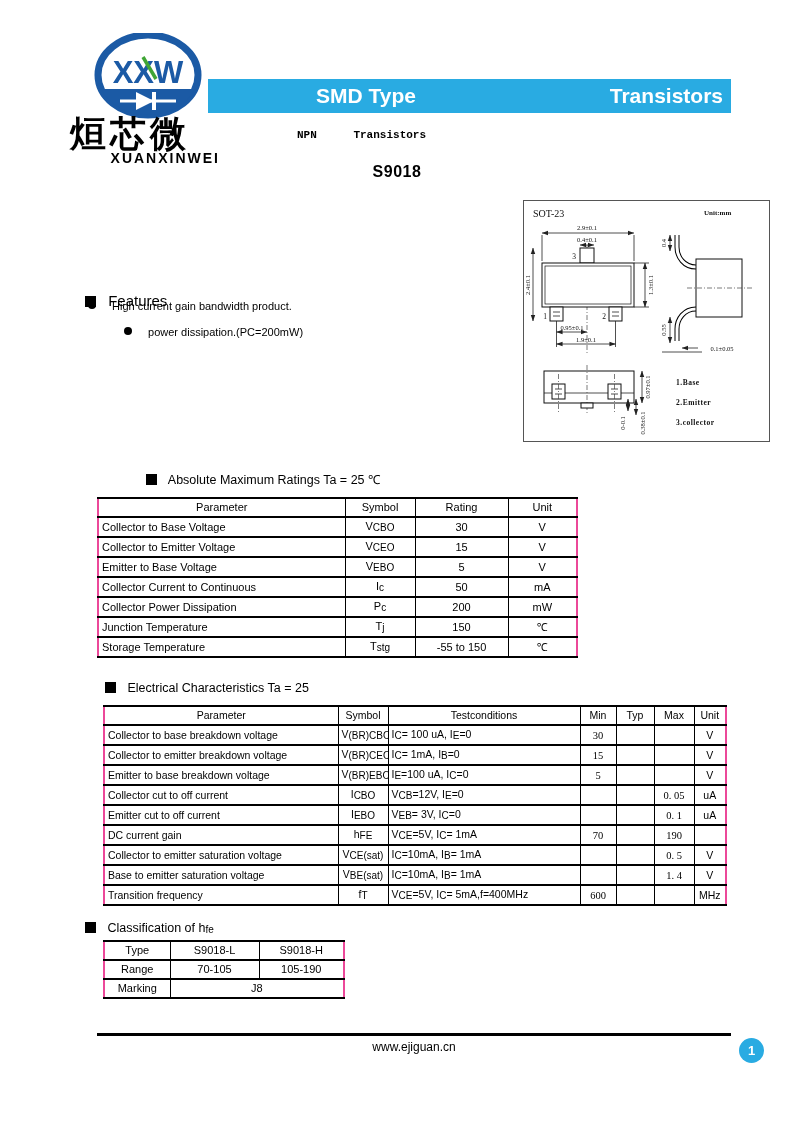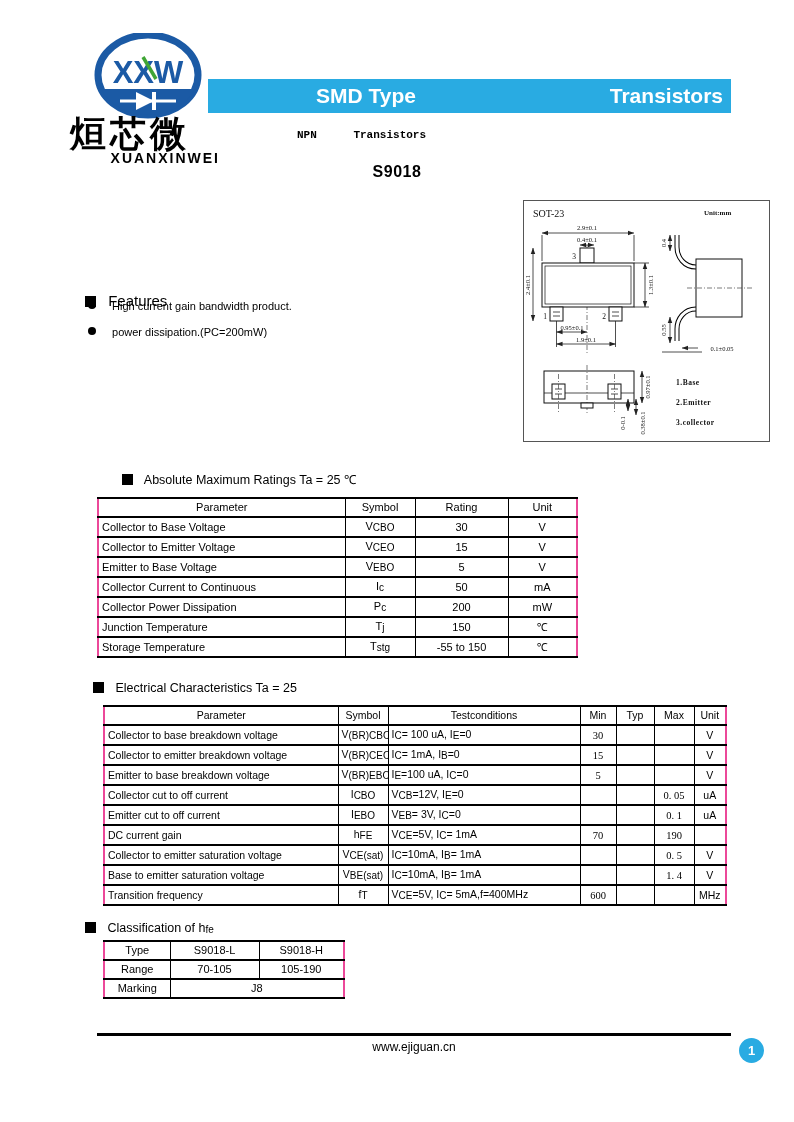--- a/index.html
+++ b/index.html
@@ -102,21 +102,21 @@
   <div class="part-no">S9018</div>
 
   <div class="feat-head">
     <span class="sq"></span>
     <span>Features</span>
   </div>
   <div class="feat-item" style="top:300px;">
     <span class="dot"></span>
     <span>High current gain bandwidth product.</span>
   </div>
-  <div class="feat-item" style="top:326px;">
+  <div class="feat-item" style="top:326px;margin-left:36px;">
     <span class="dot"></span>
     <span>power dissipation.(PC=200mW)</span>
   </div>
 
   <div class="pkg-box">
     <svg width="245" height="238" viewBox="0 0 245 238">
       <defs>
         <marker id="aE" viewBox="0 0 10 10" refX="9.5" refY="5" markerWidth="8" markerHeight="8" orient="auto">
           <path d="M0,1.5 L10,5 L0,8.5 z" fill="#222"></path>
           </marker>
@@ -212,21 +212,21 @@
       </g>
 
       <g>
         <text x="152" y="184" class="note">1.Base</text>
         <text x="152" y="204" class="note">2.Emitter</text>
         <text x="152" y="224" class="note">3.collector</text>
       </g>
     </svg>
   </div>
 
-  <div class="sec" style="left:74px;top:471px;padding-left:48px;">
+  <div class="sec" style="left:98px;top:471px;padding-left:48px;">
     <span class="sq"></span>
     <span>Absolute Maximum Ratings Ta = 25 ℃</span>
   </div>
   <table class="t-abs">
     <colgroup>
         <col style="width:247px">
         <col style="width:70px">
         <col style="width:93px">
         <col style="width:69px">
       </colgroup>
@@ -275,21 +275,21 @@
     </tr>
     <tr>
       <td class="l">Storage Temperature</td>
       <td class="c">T<sub>stg</sub></td>
       <td class="c">-55 to 150</td>
       <td class="c">℃</td>
     </tr>
   </tbody>
     </table>
 
-  <div class="sec" style="left:73px;top:681px;padding-left:20px;">
+  <div class="sec" style="left:85px;top:681px;padding-left:20px;">
     <span class="sq"></span>
     <span>Electrical Characteristics Ta = 25</span>
   </div>
   <table class="t-ele">
     <colgroup>
         <col style="width:234px">
         <col style="width:50px">
         <col style="width:192px">
         <col style="width:36px">
         <col style="width:38px">

